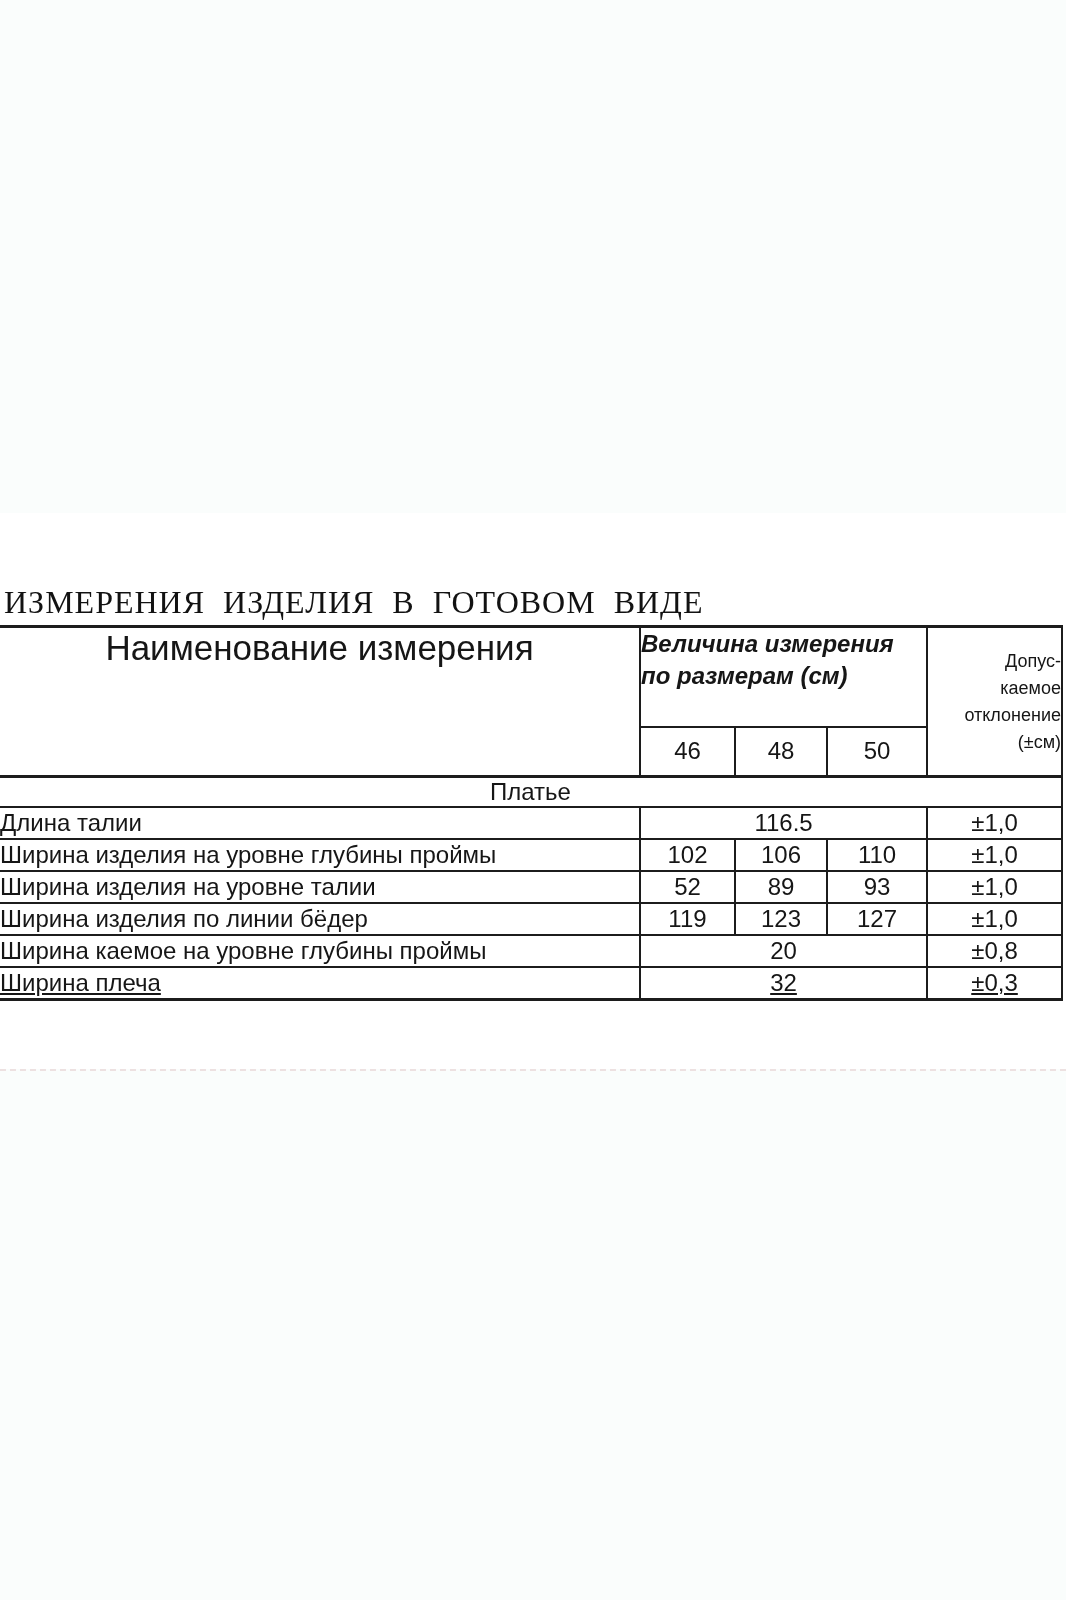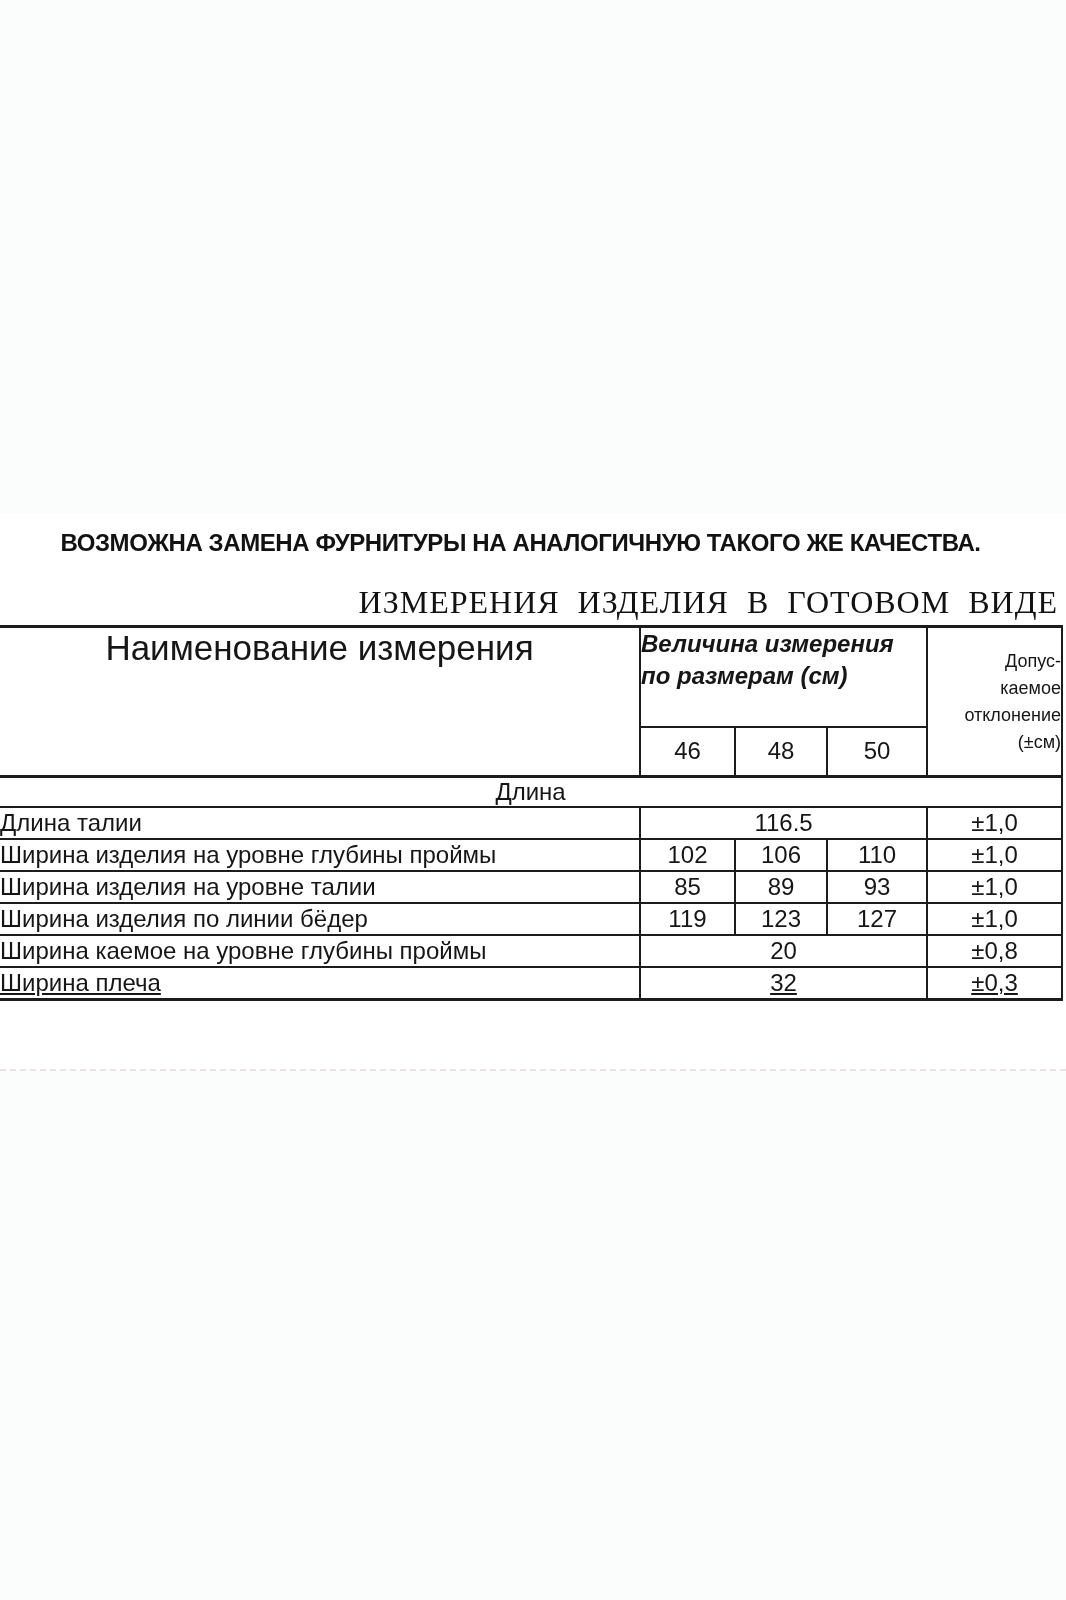--- a/index.html
+++ b/index.html
@@ -19,22 +19,22 @@
     border-top:2px dashed rgba(230,210,210,0.65);
     box-sizing:border-box;
   }
   .notice {
     position:absolute; top:530px; left:0; width:1041px;
     text-align:center;
     font-size:24px; font-weight:bold; letter-spacing:-0.4px;
     line-height:26px; color:#121212;
   }
   .title {
-    position:absolute; top:584px; left:14px; width:1044px; margin:0;
-    text-align:right;
+    position:absolute; top:584px; left:4px; width:1044px; margin:0;
+    text-align:left;
     font-family:"Liberation Serif", serif;
     font-size:32px; font-weight:400;
     letter-spacing:1px; word-spacing:9px;
     line-height:36px; color:#121212;
   }
   table.meas {
     position:absolute; top:625px; left:0;
     width:1062px; table-layout:fixed;
     border-collapse:collapse;
     border-top:3px solid #1c1c1c;
@@ -89,21 +89,20 @@
   }
 </style>
 </head>
 <body>
 
 <div id="canvas">
 
   <div class="tint-top"></div>
   <div class="tint-bottom"></div>
 
-  <div class="notice">ВОЗМОЖНА ЗАМЕНА ФУРНИТУРЫ НА АНАЛОГИЧНУЮ ТАКОГО ЖЕ КАЧЕСТВА.</div>
 
   <h1 class="title">ИЗМЕРЕНИЯ ИЗДЕЛИЯ В ГОТОВОМ ВИДЕ</h1>
 
   <table class="meas">
     <colgroup>
       <col style="width:640px">
       <col style="width:95px">
       <col style="width:92px">
       <col style="width:100px">
       <col style="width:135px">
@@ -119,40 +118,40 @@
           <span>(±см)</span>
         </td>
       </tr>
       <tr class="h-sizes">
         <td class="c-size">46</td>
         <td class="c-size">48</td>
         <td class="c-size">50</td>
       </tr>
 
       <tr class="h-section">
-        <td class="c-section" colspan="5">Длина</td>
+        <td class="c-section" colspan="5">Платье</td>
       </tr>
 
       <tr class="h-data">
         <td class="c-label">Длина талии</td>
         <td class="c-val" colspan="3">116.5</td>
         <td class="c-tol">±1,0</td>
       </tr>
 
       <tr class="h-data">
         <td class="c-label">Ширина изделия на уровне глубины проймы</td>
         <td class="c-val">102</td>
         <td class="c-val">106</td>
         <td class="c-val">110</td>
         <td class="c-tol">±1,0</td>
       </tr>
 
       <tr class="h-data">
         <td class="c-label">Ширина изделия на уровне талии</td>
-        <td class="c-val">85</td>
+        <td class="c-val">52</td>
         <td class="c-val">89</td>
         <td class="c-val">93</td>
         <td class="c-tol">±1,0</td>
       </tr>
 
       <tr class="h-data">
         <td class="c-label">Ширина изделия по линии бёдер</td>
         <td class="c-val">119</td>
         <td class="c-val">123</td>
         <td class="c-val">127</td>

